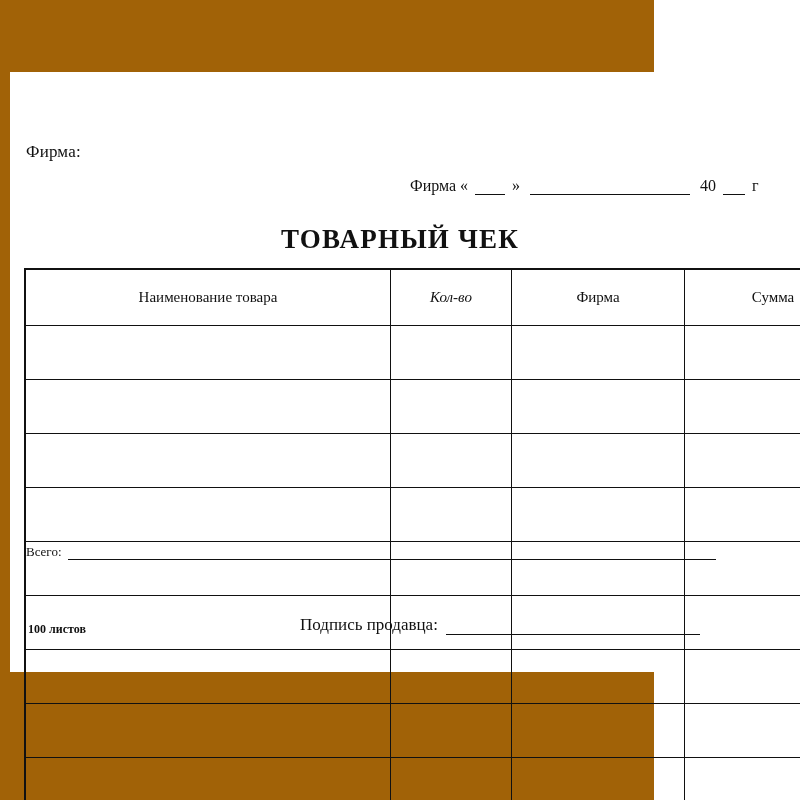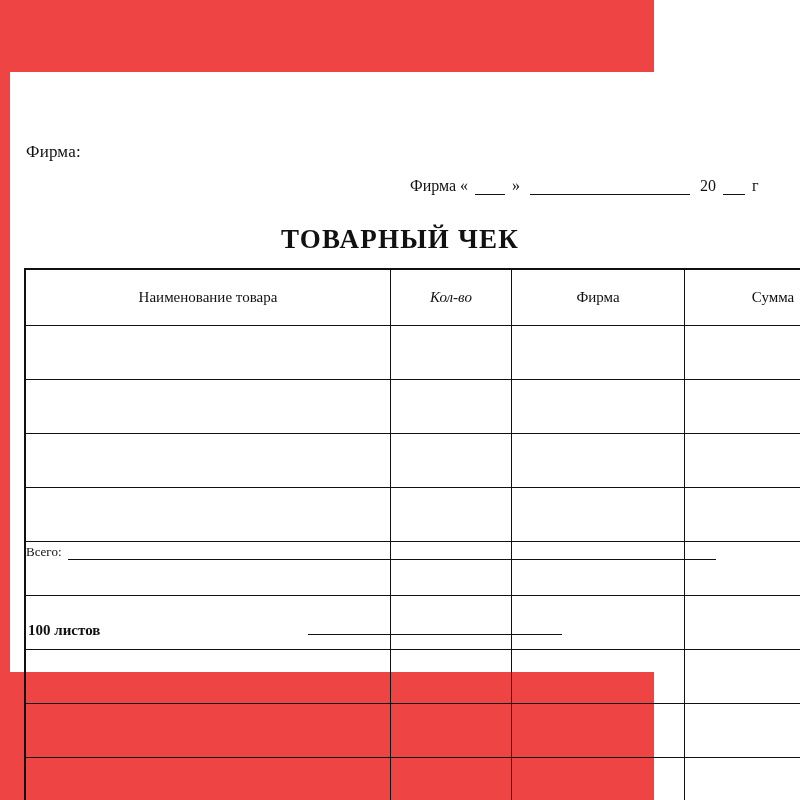--- a/index.html
+++ b/index.html
@@ -11,21 +11,21 @@
     width: 800px;
     height: 800px;
     font-family: "Liberation Serif", serif;
     color: #111111;
     overflow: hidden;
   }
   .page {
     position: relative;
     width: 654px;
     height: 800px;
-    background: #ef4444;
+    background: #a16207;
   }
   .sheet {
     position: absolute;
     left: 10px;
     top: 72px;
     width: 780px;
     height: 600px;
     background: #ffffff;
   }
   .firm {
@@ -128,42 +128,42 @@
     border-bottom: 1.6px solid #111;
     width: 254px;
     height: 13px;
     vertical-align: bottom;
     margin-left: 8px;
   }
   .sheets-note {
     position: absolute;
     left: 18px;
     top: 550px;
-    font-size: 15px;
+    font-size: 12px;
     font-weight: bold;
   }
 </style>
 </head>
 <body>
 
 <div class="page">
 
   <div class="sheet">
 
     <div class="firm">
       <span>Фирма:</span>
     </div>
 
     <div class="date-line">
       <span>Фирма</span>
       <span>«</span>
       <span class="rule rule-short"></span>
       <span>»</span>
       <span class="rule rule-long"></span>
-      <span>20</span>
+      <span>40</span>
       <span class="rule rule-tiny"></span>
       <span>г</span>
     </div>
 
     <div class="title">ТОВАРНЫЙ ЧЕК</div>
 
     <table class="receipt">
       <thead>
         <tr>
           <th class="col-name">Наименование товара</th>
@@ -230,17 +230,17 @@
       </tbody>
     </table>
 
     <div class="total">
       <span>Всего:</span><span class="rule-total"></span>
     </div>
 
     <div class="sheets-note">100 листов</div>
 
     <div class="signature">
-      <span class="rule-sign"></span>
+      <span>Подпись продавца:</span><span class="rule-sign"></span>
     </div>
 
   </div>
 </div>
 
 </body></html>

